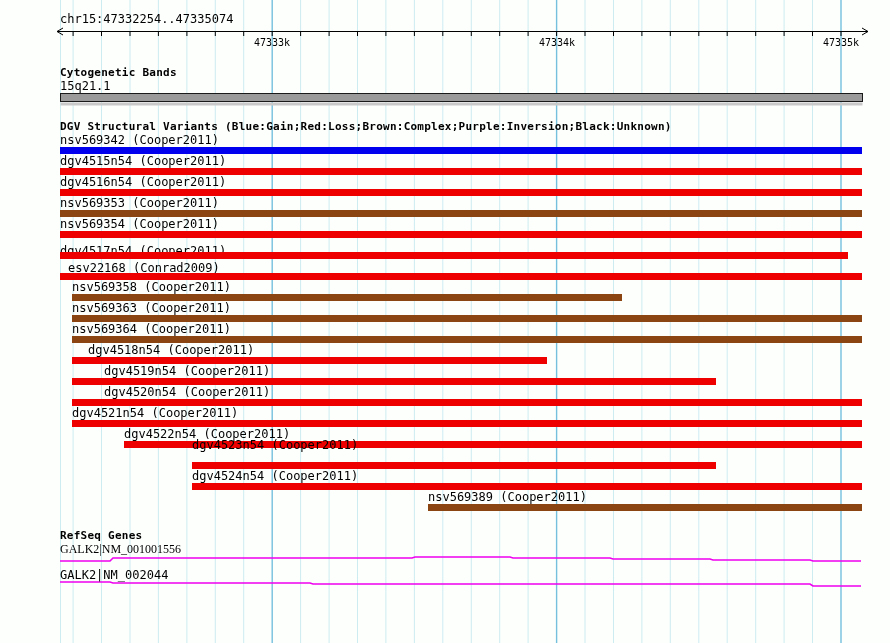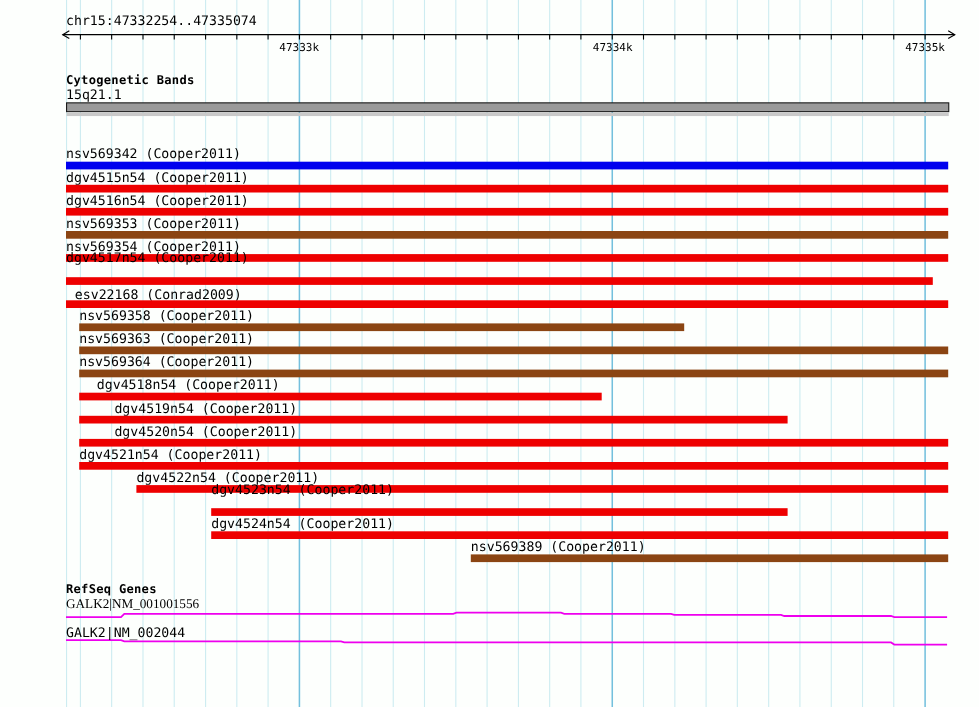--- a/index.html
+++ b/index.html
@@ -93,33 +93,34 @@
       <polyline points="60,561 110,561 113,558 412,558 415,557 510,557 513,558 610,558 613,559 710,559 713,560 810,560 813,561 861,561" fill="none" stroke="#ee00ee" stroke-width="1.6"></polyline>
       <polyline points="60,582 110,582 113,583 310,583 313,584 810,584 813,586 861,586" fill="none" stroke="#ee00ee" stroke-width="1.6"></polyline>
     </svg>
 
   <div class="txt" style="left:60px;top:13px">chr15:47332254..47335074</div>
 
   <div class="hdr" style="left:60px;top:66px">Cytogenetic Bands</div>
 
   <div class="txt" style="left:60px;top:80px">15q21.1</div>
 
+  <div class="hdr" style="left:60px;top:120px">DGV Structural Variants (Blue:Gain;Red:Loss;Brown:Complex;Purple:Inversion;Black:Unknown)</div>
 
   <div id="variant-rows">
       <div class="txt" style="left: 60px; top: 134px;">nsv569342 (Cooper2011)</div>
       <div class="variant-bar" style="left: 60px; width: 802px; top: 147px; height: 7px; background: rgb(0, 0, 238);"></div>
       <div class="txt" style="left: 60px; top: 155px;">dgv4515n54 (Cooper2011)</div>
       <div class="variant-bar" style="left: 60px; width: 802px; top: 168px; height: 7px; background: rgb(238, 0, 0);"></div>
       <div class="txt" style="left: 60px; top: 176px;">dgv4516n54 (Cooper2011)</div>
       <div class="variant-bar" style="left: 60px; width: 802px; top: 189px; height: 7px; background: rgb(238, 0, 0);"></div>
       <div class="txt" style="left: 60px; top: 197px; text-align: right;">nsv569353 (Cooper2011)</div>
       <div class="variant-bar" style="left: 60px; width: 802px; top: 210px; height: 7px; background: rgb(139, 69, 19);"></div>
       <div class="txt" style="left: 60px; top: 218px;">nsv569354 (Cooper2011)</div>
       <div class="variant-bar" style="left: 60px; width: 802px; top: 231px; height: 7px; background: rgb(238, 0, 0);"></div>
-      <div class="txt" style="left: 60px; top: 228px;">dgv4517n54 (Cooper2011)</div>
+      <div class="txt" style="left: 60px; top: 245px;">dgv4517n54 (Cooper2011)</div>
       <div class="variant-bar" style="left: 60px; width: 788px; top: 252px; height: 7px; background: rgb(238, 0, 0);"></div>
       <div class="txt" style="left: 60px; top: 262px; padding-left: 8px;">esv22168 (Conrad2009)</div>
       <div class="variant-bar" style="left: 60px; width: 802px; top: 273px; height: 7px; background: rgb(238, 0, 0);"></div>
       <div class="txt" style="left: 72px; top: 281px;">nsv569358 (Cooper2011)</div>
       <div class="variant-bar" style="left: 72px; width: 550px; top: 294px; height: 7px; background: rgb(139, 69, 19);"></div>
       <div class="txt" style="left: 72px; top: 302px;">nsv569363 (Cooper2011)</div>
       <div class="variant-bar" style="left: 72px; width: 790px; top: 315px; height: 7px; background: rgb(139, 69, 19);"></div>
       <div class="txt" style="left: 72px; top: 323px;">nsv569364 (Cooper2011)</div>
       <div class="variant-bar" style="left: 72px; width: 790px; top: 336px; height: 7px; background: rgb(139, 69, 19);"></div>
       <div class="txt" style="left: 72px; top: 344px; padding-left: 16px;">dgv4518n54 (Cooper2011)</div>

